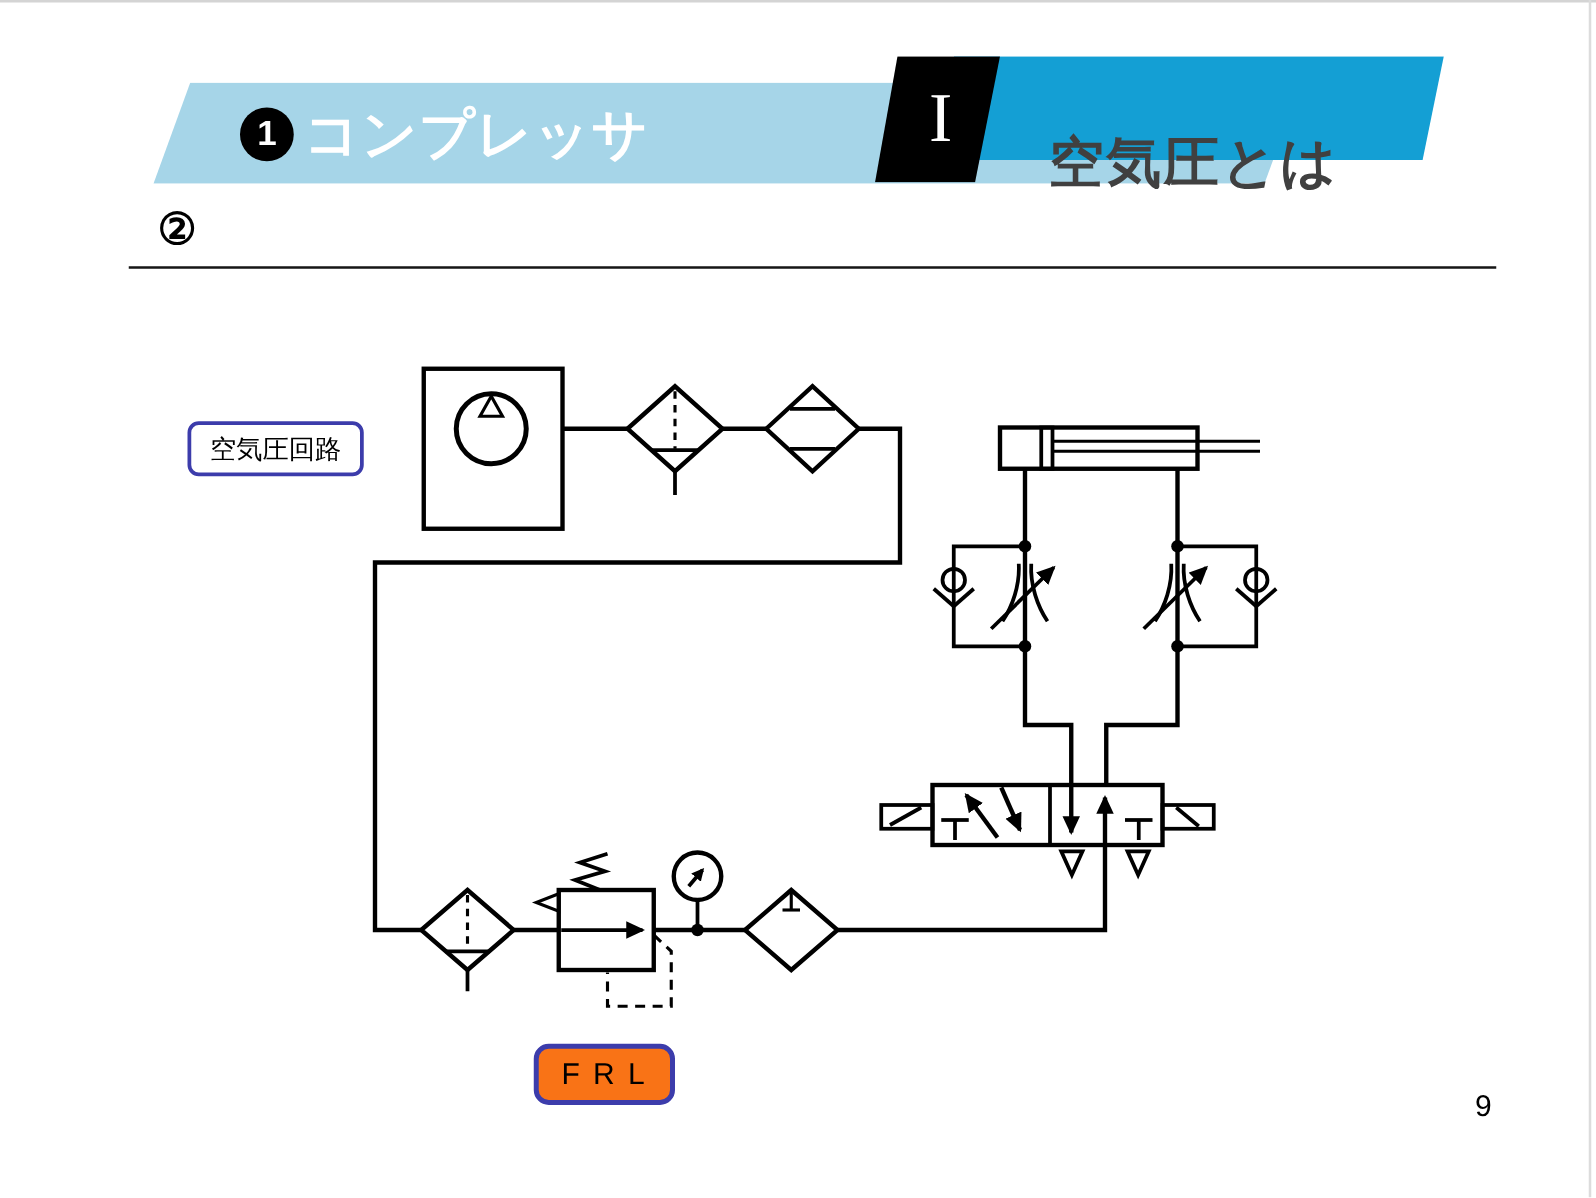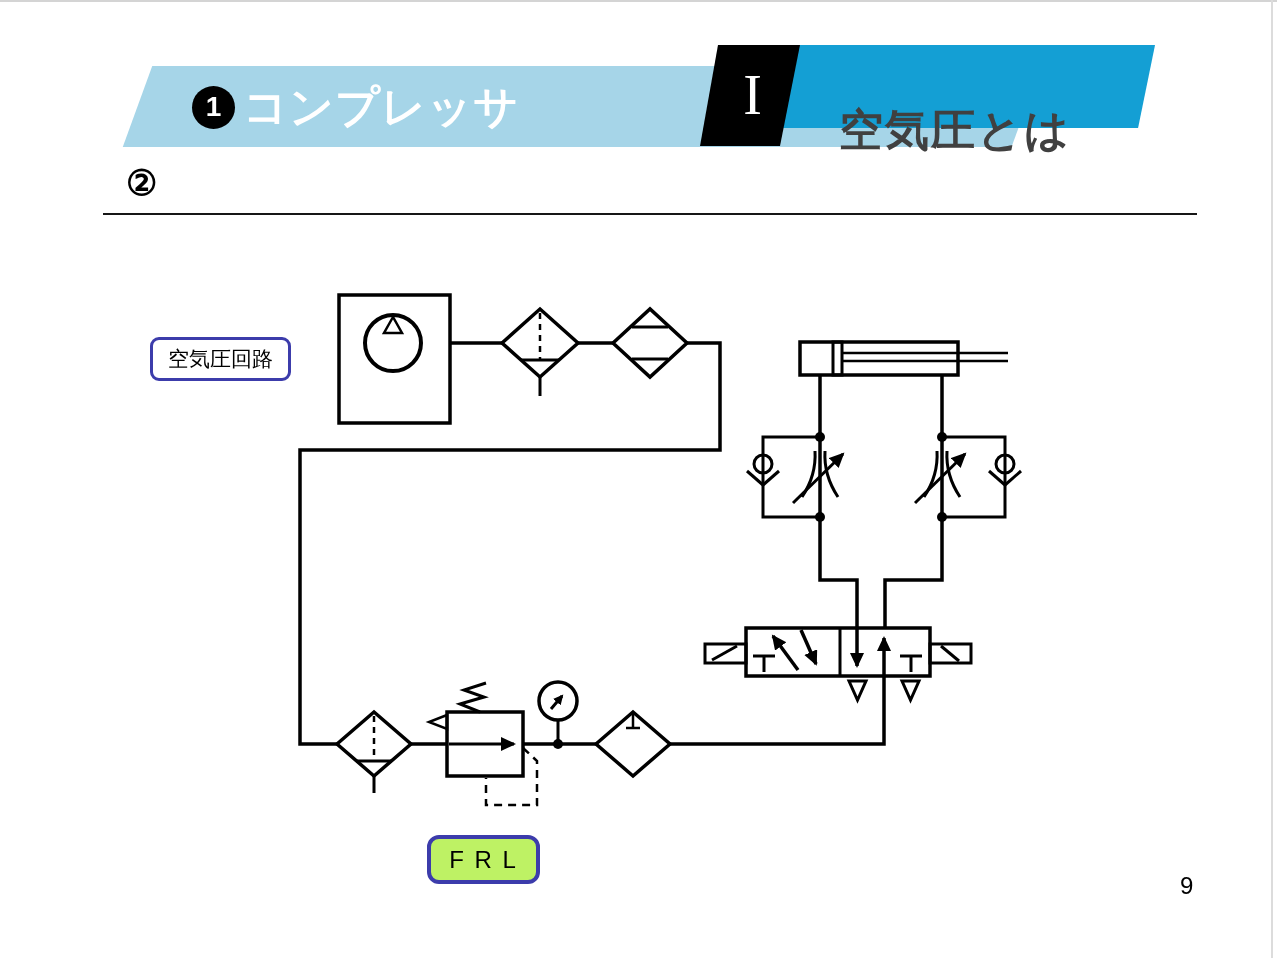--- a/index.html
+++ b/index.html
@@ -55,21 +55,21 @@
   .title-rule { position:absolute; left:103px; top:213px; width:1094px; height:2px; background:#161616; }
 
   
   .comp-label {
     position:absolute; left:150px; top:337px; width:135px; height:38px; z-index:5;
     border:3px solid #3c3cab; border-radius:9px; background:#fff;
     display:flex; align-items:center; justify-content:center; font-size:21px;
   }
   .frl-label {
     position:absolute; left:427px; top:835px; width:105px; height:41px; z-index:5;
-    border:4px solid #3c3cab; border-radius:12px; background:#bef264;
+    border:4px solid #3c3cab; border-radius:12px; background:#f97316;
     display:flex; align-items:center; justify-content:center; font-size:24px; letter-spacing:2px;
   }
   .page-num { position:absolute; left:1180px; top:872px; font-size:24px; z-index:5; }
 
   .circuit-svg { position:absolute; left:0; top:0; z-index:1; }
 </style>
 </head>
 <body>
 
 <div class="frame-top"></div>

